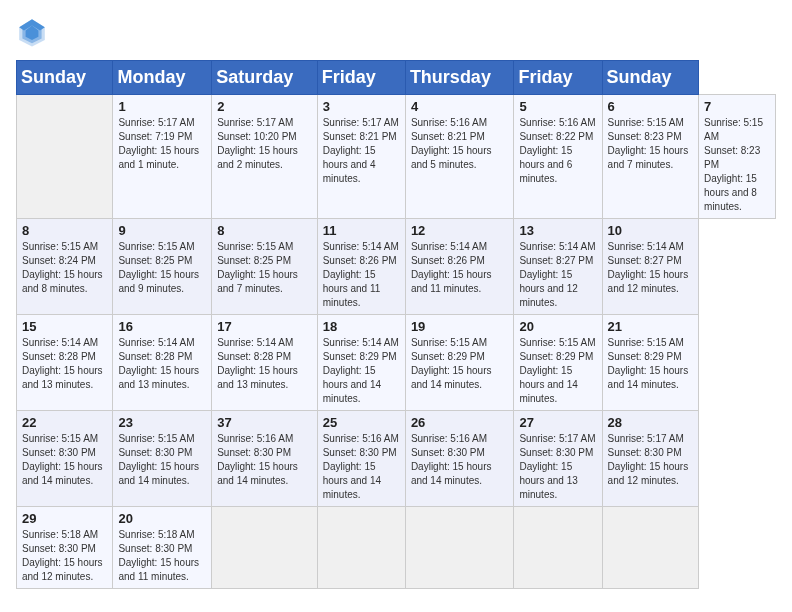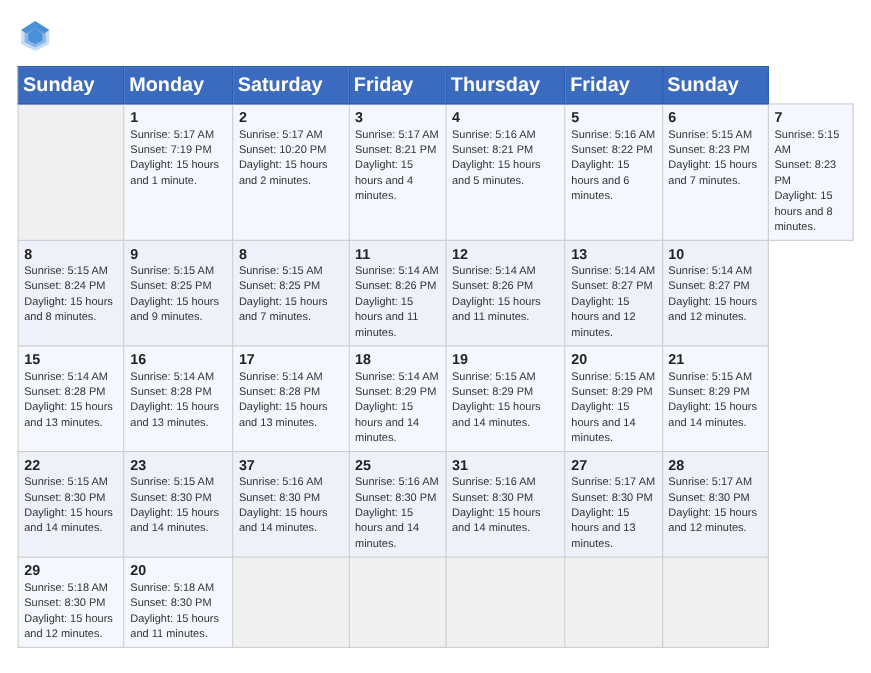--- a/index.html
+++ b/index.html
@@ -326,21 +326,21 @@
         </td>
         <td>
           <div class="day-num">25</div>
         <div class="day-info">
           <span>Sunrise: 5:16 AM</span><br>
           <span>Sunset: 8:30 PM</span><br>
           <span>Daylight: 15 hours and 14 minutes.</span>
         </div>
         </td>
         <td>
-          <div class="day-num">31</div>
+          <div class="day-num">26</div>
         <div class="day-info">
           <span>Sunrise: 5:16 AM</span><br>
           <span>Sunset: 8:30 PM</span><br>
           <span>Daylight: 15 hours and 14 minutes.</span>
         </div>
         </td>
         <td>
           <div class="day-num">27</div>
         <div class="day-info">
           <span>Sunrise: 5:17 AM</span><br>

